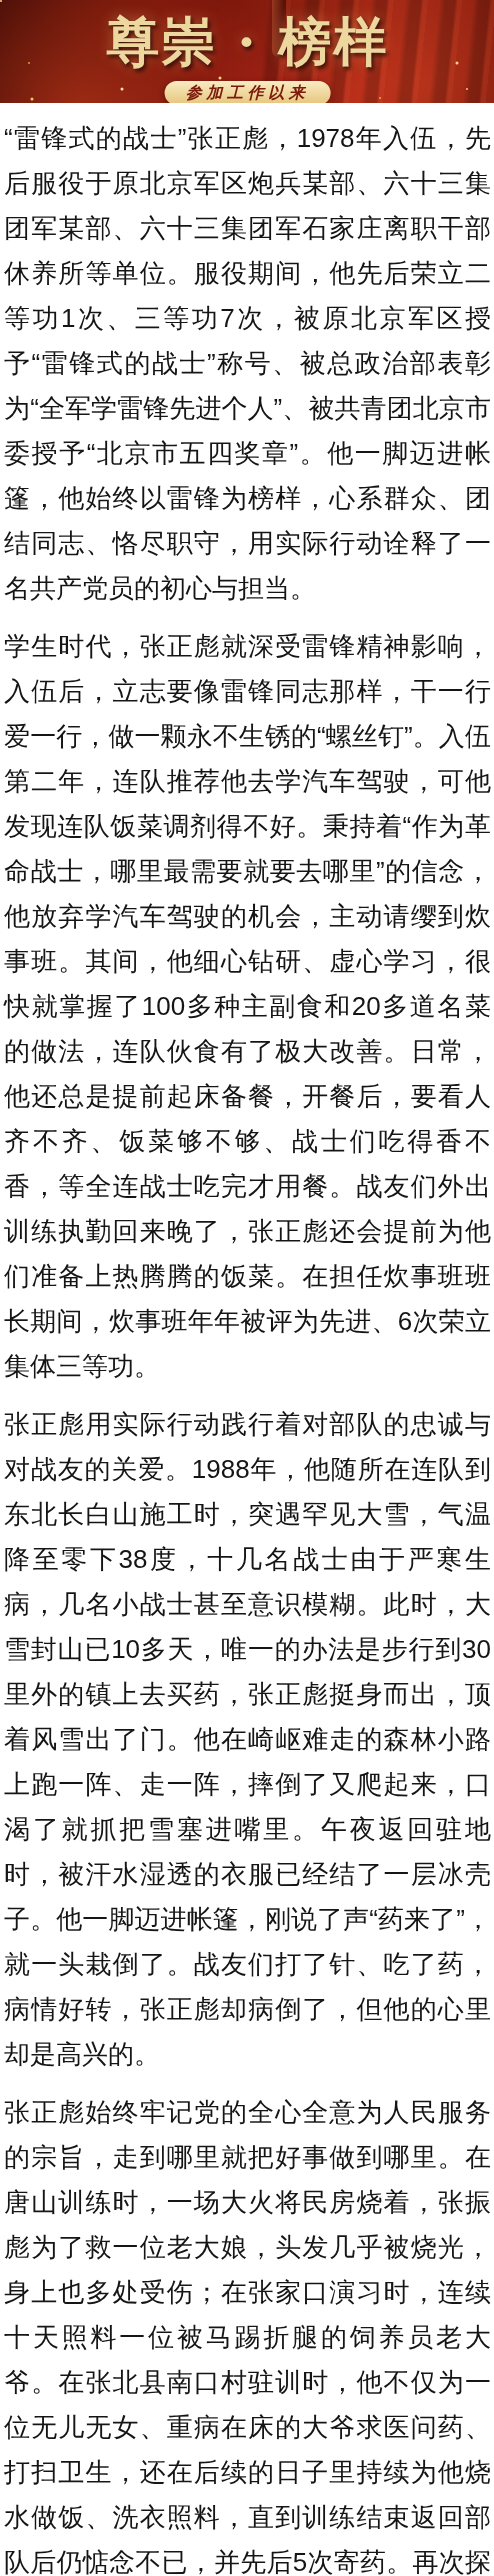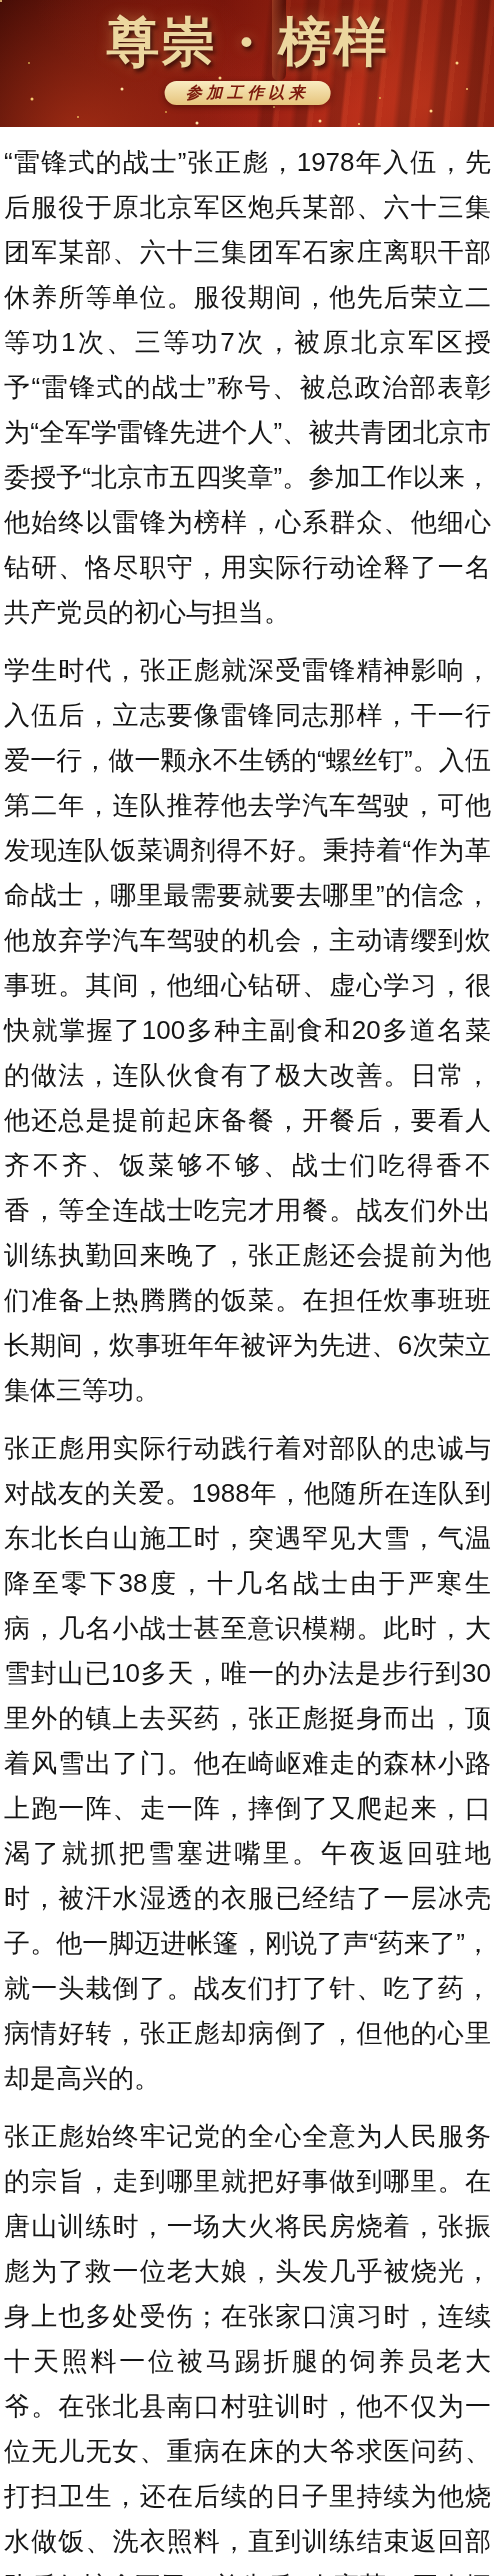--- a/index.html
+++ b/index.html
@@ -1,20 +1,20 @@
 <!DOCTYPE html>
 <html style="font-size:8.2px"><head>
 <meta charset="utf-8">
 <style>
   html,body{margin:0;padding:0;background:#ffffff;}
   .page{width:495px;min-height:4057px;margin:0 auto;background:#fff;overflow:hidden;
         font-family:"Liberation Sans","DejaVu Sans",sans-serif;}
 
   
-  .banner{position:relative;height:127px;overflow:hidden;
+  .banner{position:relative;height:103px;overflow:hidden;
     background:
       radial-gradient(circle at 16% 112%, rgba(224,70,32,.55), transparent 46%),
       radial-gradient(circle at 86% 82%, rgba(228,76,38,.50), transparent 52%),
       radial-gradient(ellipse at 58% 6%, rgba(120,22,10,.92), transparent 62%),
       linear-gradient(100deg,#330603 0%,#5a0d07 26%,#8c1710 52%,#a62114 74%,#640d07 100%);}
   .curtain{position:absolute;top:0;bottom:0;left:52%;right:0;opacity:.55;
     background:repeating-linear-gradient(96deg,
       rgba(0,0,0,0) 0 11.3px, rgba(0,0,0,.35) 17.5px 27px,
       rgba(255,130,80,.14) 30px 34px);}
   .curtain-edge{position:absolute;top:0;bottom:46px;left:55%;width:13.4px;
@@ -49,20 +49,20 @@
 
   <div class="banner">
     <div class="curtain"></div>
     <div class="curtain-edge"></div>
     <div class="spark"></div>
     <div class="banner-title">尊崇 · 榜样</div>
     <div class="banner-badge">参加工作以来</div>
   </div>
 
   <div class="article">
-    <p class="body">“雷锋式的战士”张正彪，1978年入伍，先后服役于原北京军区炮兵某部、六十三集团军某部、六十三集团军石家庄离职干部休养所等单位。服役期间，他先后荣立二等功1次、三等功7次，被原北京军区授予“雷锋式的战士”称号、被总政治部表彰为“全军学雷锋先进个人”、被共青团北京市委授予“北京市五四奖章”。参加工作以来，他始终以雷锋为榜样，心系群众、他细心钻研、恪尽职守，用实际行动诠释了一名共产党员的初心与担当。</p>
+    <p class="body">“雷锋式的战士”张正彪，1978年入伍，先后服役于原北京军区炮兵某部、六十三集团军某部、六十三集团军石家庄离职干部休养所等单位。服役期间，他先后荣立二等功1次、三等功7次，被原北京军区授予“雷锋式的战士”称号、被总政治部表彰为“全军学雷锋先进个人”、被共青团北京市委授予“北京市五四奖章”。他一脚迈进帐篷，他始终以雷锋为榜样，心系群众、团结同志、恪尽职守，用实际行动诠释了一名共产党员的初心与担当。</p>
     <p class="body">学生时代，张正彪就深受雷锋精神影响，入伍后，立志要像雷锋同志那样，干一行爱一行，做一颗永不生锈的“螺丝钉”。入伍第二年，连队推荐他去学汽车驾驶，可他发现连队饭菜调剂得不好。秉持着“作为革命战士，哪里最需要就要去哪里”的信念，他放弃学汽车驾驶的机会，主动请缨到炊事班。其间，他细心钻研、虚心学习，很快就掌握了100多种主副食和20多道名菜的做法，连队伙食有了极大改善。日常，他还总是提前起床备餐，开餐后，要看人齐不齐、饭菜够不够、战士们吃得香不香，等全连战士吃完才用餐。战友们外出训练执勤回来晚了，张正彪还会提前为他们准备上热腾腾的饭菜。在担任炊事班班长期间，炊事班年年被评为先进、6次荣立集体三等功。</p>
     <p class="body">张正彪用实际行动践行着对部队的忠诚与对战友的关爱。1988年，他随所在连队到东北长白山施工时，突遇罕见大雪，气温降至零下38度，十几名战士由于严寒生病，几名小战士甚至意识模糊。此时，大雪封山已10多天，唯一的办法是步行到30里外的镇上去买药，张正彪挺身而出，顶着风雪出了门。他在崎岖难走的森林小路上跑一阵、走一阵，摔倒了又爬起来，口渴了就抓把雪塞进嘴里。午夜返回驻地时，被汗水湿透的衣服已经结了一层冰壳子。他一脚迈进帐篷，刚说了声“药来了”，就一头栽倒了。战友们打了针、吃了药，病情好转，张正彪却病倒了，但他的心里却是高兴的。</p>
     <p class="body">张正彪始终牢记党的全心全意为人民服务的宗旨，走到哪里就把好事做到哪里。在唐山训练时，一场大火将民房烧着，张振彪为了救一位老大娘，头发几乎被烧光，身上也多处受伤；在张家口演习时，连续十天照料一位被马踢折腿的饲养员老大爷。在张北县南口村驻训时，他不仅为一位无儿无女、重病在床的大爷求医问药、打扫卫生，还在后续的日子里持续为他烧水做饭、洗衣照料，直到训练结束返回部队后仍惦念不已，并先后5次寄药。再次探望时，他才得知老人已去世，村里人说，老人弥留之际还念叨着他的名字。</p>
 
   </div>
 </div>
 
 
 </body></html>

